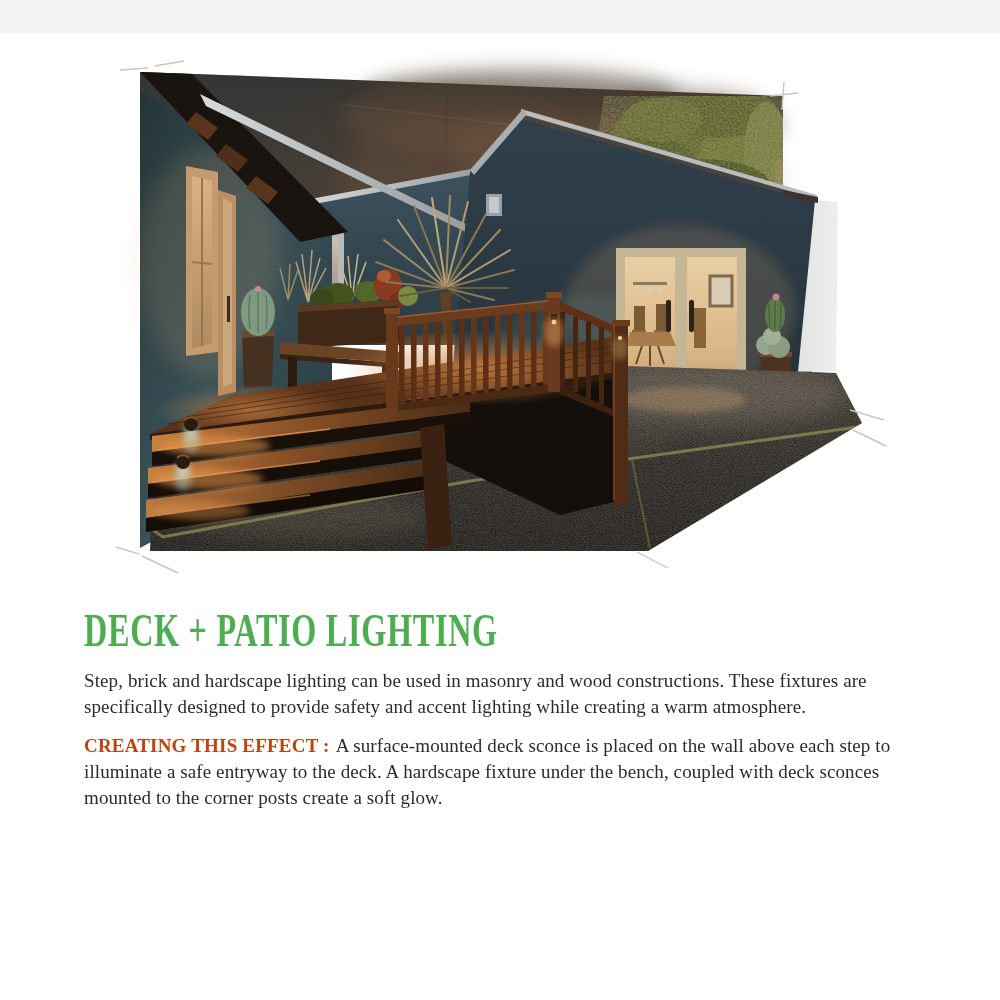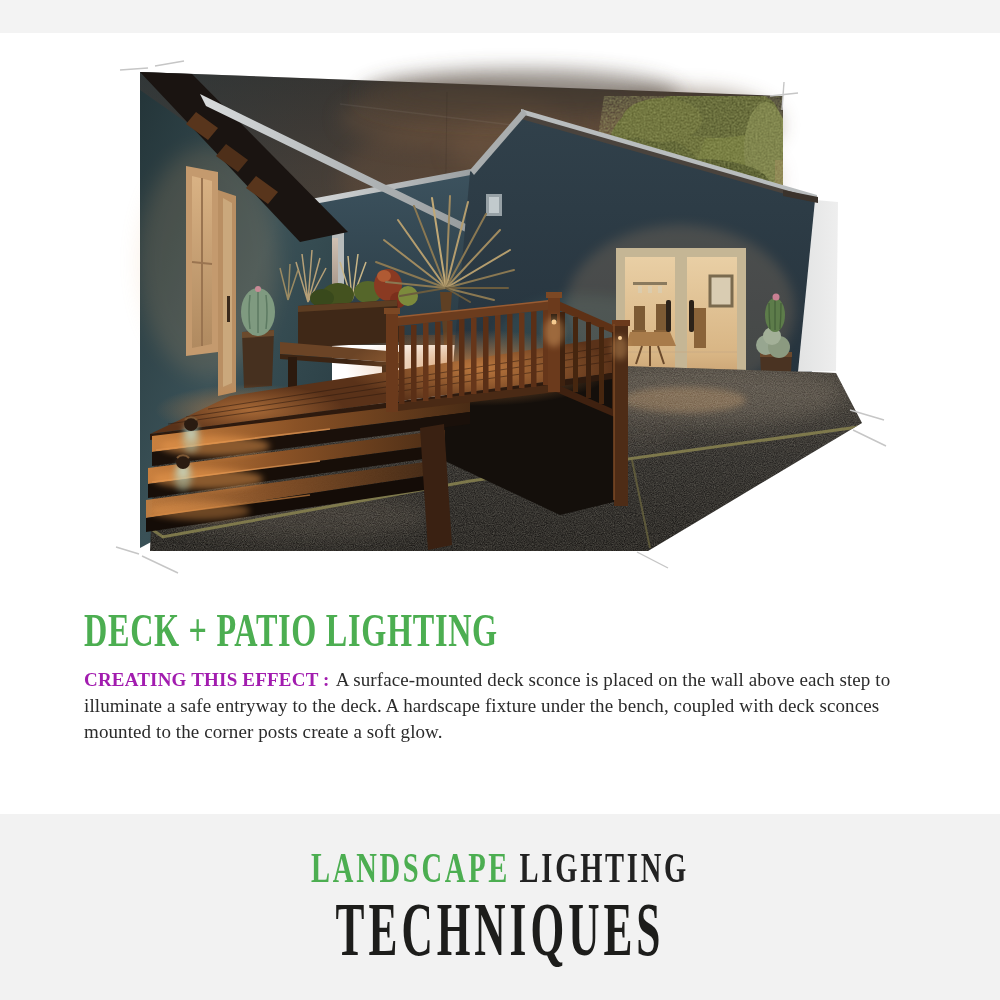--- a/index.html
+++ b/index.html
@@ -6,21 +6,21 @@
   .page{position:relative;width:1000px;height:1000px;overflow:hidden;background:#ffffff;
         font-family:Liberation Serif, serif;}
   .top-bar{position:absolute;left:0;top:0;width:1000px;height:33px;background:#f3f3f3;}
   .hero{position:absolute;left:0;top:0;width:1000px;height:600px;}
   .content{position:absolute;left:84px;top:608px;width:836px;}
   .heading{margin:0;font-size:46px;font-weight:bold;line-height:1.0;color:#4cae51;
            letter-spacing:1px;transform:scaleX(0.70);transform-origin:left top;white-space:nowrap;}
   .para{margin:0;font-size:19px;line-height:26px;color:#2b2b2b;letter-spacing:0.1px;}
   .para.first{margin-top:14px;}
   .para.second{margin-top:13px;}
-  .para strong{color:#a21caf;margin-right:6px;letter-spacing:0.2px;}
+  .para strong{color:#c2410c;margin-right:6px;letter-spacing:0.2px;}
   .footer{position:absolute;left:0;top:814px;width:1000px;height:186px;background:#f2f2f2;text-align:center;}
   .brand-line{margin-top:33px;font-size:42px;font-weight:bold;letter-spacing:4px;line-height:1.0;
               transform:scaleX(0.68);white-space:nowrap;}
   .brand-word1{color:#4cae51;margin-right:14px;}
   .brand-word2{color:#222222;}
   .footer-title{font-size:76px;font-weight:bold;letter-spacing:7px;line-height:1.0;margin-top:2px;
                 color:#1d1d1b;transform:scaleX(0.57);white-space:nowrap;}
 </style>
 </head>
 <body>
@@ -373,23 +373,18 @@
           <path d="M116,547 L139,554"></path>
         <path d="M637,552 L668,568"></path>
         <path d="M850,410 L884,420"></path>
           <path d="M853,430 L886,446"></path>
       </g>
     </svg>
   </div>
 
   <div class="content">
     <h1 class="heading">DECK + PATIO LIGHTING</h1>
+    <p class="para first">Step, brick and hardscape lighting can be used in masonry and wood constructions. These fixtures are specifically designed to provide safety and accent lighting while creating a warm atmosphere.</p>
     <p class="para second"><strong>CREATING THIS EFFECT :</strong><span>A surface-mounted deck sconce is placed on the wall above each step to illuminate a safe entryway to the deck. A hardscape fixture under the bench, coupled with deck sconces mounted to the corner posts create a soft glow.</span></p>
   </div>
 
-  <div class="footer">
-    <div class="brand-line">
-      <span class="brand-word1">LANDSCAPE</span><span class="brand-word2">LIGHTING</span>
-    </div>
-    <div class="footer-title">TECHNIQUES</div>
-  </div>
 
 </div>
 
 </body></html>

